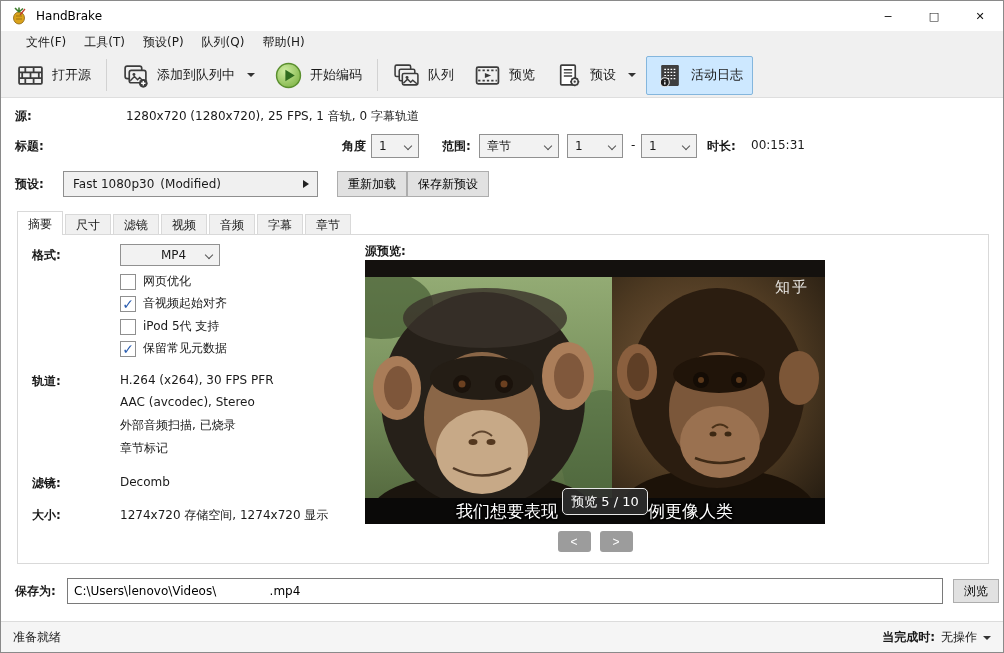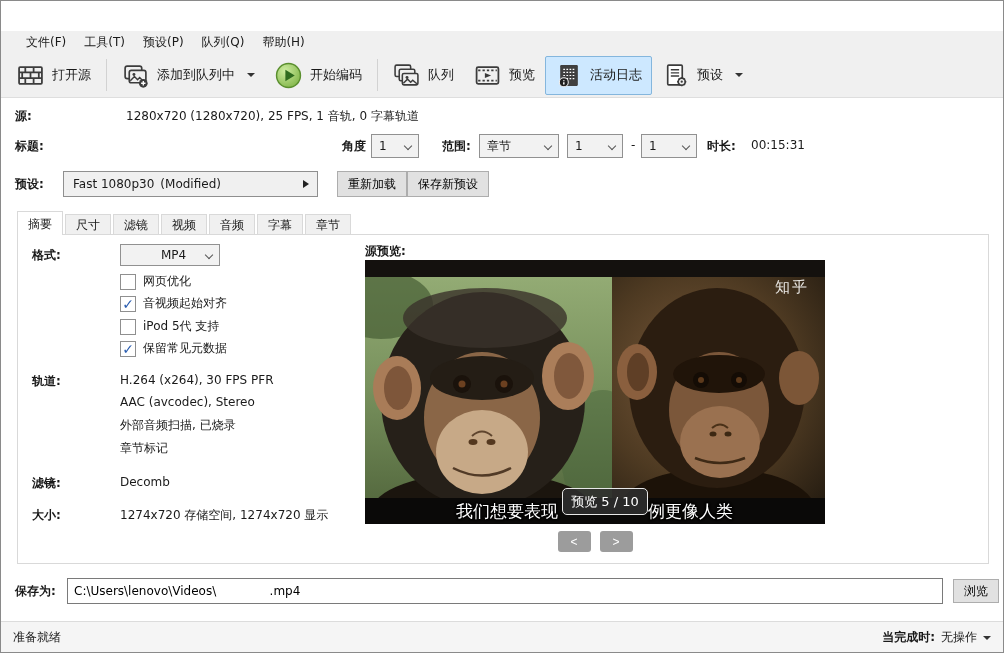--- a/index.html
+++ b/index.html
@@ -126,20 +126,34 @@
                display:flex; align-items:center; padding:0 12px; }
   .status-right { margin-left:auto; display:flex; align-items:center; gap:6px; }
   .caret-down-sm { width:0; height:0; border-left:4px solid transparent;
                 border-right:4px solid transparent; border-top:4px solid #333; }
 </style>
 </head>
 <body>
 
 <div class="window">
 
+  <div class="titlebar">
+    <svg class="app-icon" viewBox="0 0 18 18">
+      <ellipse cx="9" cy="11" rx="5.5" ry="6" fill="#d9a21b" stroke="#8a6210" stroke-width="0.8"></ellipse>
+      <path d="M9 5 L5 1 M9 5 L9 0.5 M9 5 L13 1.5" stroke="#3e7d2c" stroke-width="1.6" fill="none"></path>
+      <line x1="10" y1="8" x2="15" y2="2" stroke="#c0392b" stroke-width="1.2"></line>
+      <path d="M6 9 h6 M6 12 h6" stroke="#8a6210" stroke-width="0.7"></path>
+    </svg>
+    <span class="title-text">HandBrake</span>
+    <div class="win-controls">
+      <div class="win-btn">─</div>
+      <div class="win-btn">□</div>
+      <div class="win-btn">✕</div>
+    </div>
+  </div>
 
   <div class="menubar">
     <span class="menu-item">文件(F)</span>
     <span class="menu-item">工具(T)</span>
     <span class="menu-item">预设(P)</span>
     <span class="menu-item">队列(Q)</span>
     <span class="menu-item">帮助(H)</span>
   </div>
 
   <div class="toolbar">
@@ -189,39 +203,39 @@
     </div>
     <div class="tb-btn">
       <svg class="tb-icon" viewBox="0 0 26 26">
         <rect x="2.5" y="5" width="21" height="16" rx="1.5" fill="none" stroke="#3c3c3c" stroke-width="1.7"></rect>
         <path d="M4 8 h18" stroke="#3c3c3c" stroke-width="1.6" stroke-dasharray="2.2 2"></path>
         <path d="M4 18 h18" stroke="#3c3c3c" stroke-width="1.6" stroke-dasharray="2.2 2"></path>
         <path d="M10.5 10.5 L16.5 13 L10.5 15.5 Z" fill="#3c3c3c"></path>
       </svg>
       <span>预览</span>
     </div>
-    <div class="tb-btn active">
-      <svg class="tb-icon" viewBox="0 0 26 26">
-        <rect x="5" y="3" width="17" height="20" rx="1" fill="#3f3f3f"></rect>
-        <path d="M8 7h11 M8 10h11 M8 13h11 M8 16h11" stroke="#fff" stroke-width="1.2" stroke-dasharray="1.6 1.4"></path>
-        <circle cx="8.5" cy="19.5" r="4.3" fill="#1f1f1f" stroke="#f0f0f0" stroke-width="1"></circle>
-        <path d="M8.5 17.6v1 M8.5 19.6v2" stroke="#fff" stroke-width="1.4"></path>
-      </svg>
-      <span>活动日志</span>
-    </div>
     <div class="tb-btn">
       <svg class="tb-icon" viewBox="0 0 26 26">
         <rect x="5.5" y="3" width="14" height="19" rx="1" fill="#fff" stroke="#3c3c3c" stroke-width="1.6"></rect>
         <path d="M8.5 7.5h8 M8.5 10.5h8 M8.5 13.5h8" stroke="#3c3c3c" stroke-width="1.3"></path>
         <circle cx="19" cy="19" r="3.4" fill="#f0f0f0" stroke="#3c3c3c" stroke-width="1.6"></circle>
         <path d="M19 14.6v1.6 M19 21.8v1.6 M14.6 19h1.6 M21.8 19h1.6 M15.9 15.9l1.1 1.1 M21 21l1.1 1.1 M22.1 15.9L21 17 M17 21l-1.1 1.1" stroke="#3c3c3c" stroke-width="1.4"></path>
         <circle cx="19" cy="19" r="1.1" fill="#3c3c3c"></circle>
       </svg>
       <span>预设</span>
       <span class="caret-down"></span>
+    </div>
+    <div class="tb-btn active">
+      <svg class="tb-icon" viewBox="0 0 26 26">
+        <rect x="5" y="3" width="17" height="20" rx="1" fill="#3f3f3f"></rect>
+        <path d="M8 7h11 M8 10h11 M8 13h11 M8 16h11" stroke="#fff" stroke-width="1.2" stroke-dasharray="1.6 1.4"></path>
+        <circle cx="8.5" cy="19.5" r="4.3" fill="#1f1f1f" stroke="#f0f0f0" stroke-width="1"></circle>
+        <path d="M8.5 17.6v1 M8.5 19.6v2" stroke="#fff" stroke-width="1.4"></path>
+      </svg>
+      <span>活动日志</span>
     </div>
   </div>
 
   <div class="content">
 
     <div class="row-source">
       <span class="flabel">源:</span>
       <span class="val">1280x720 (1280x720), 25 FPS, 1 音轨, 0 字幕轨道</span>
     </div>
 

